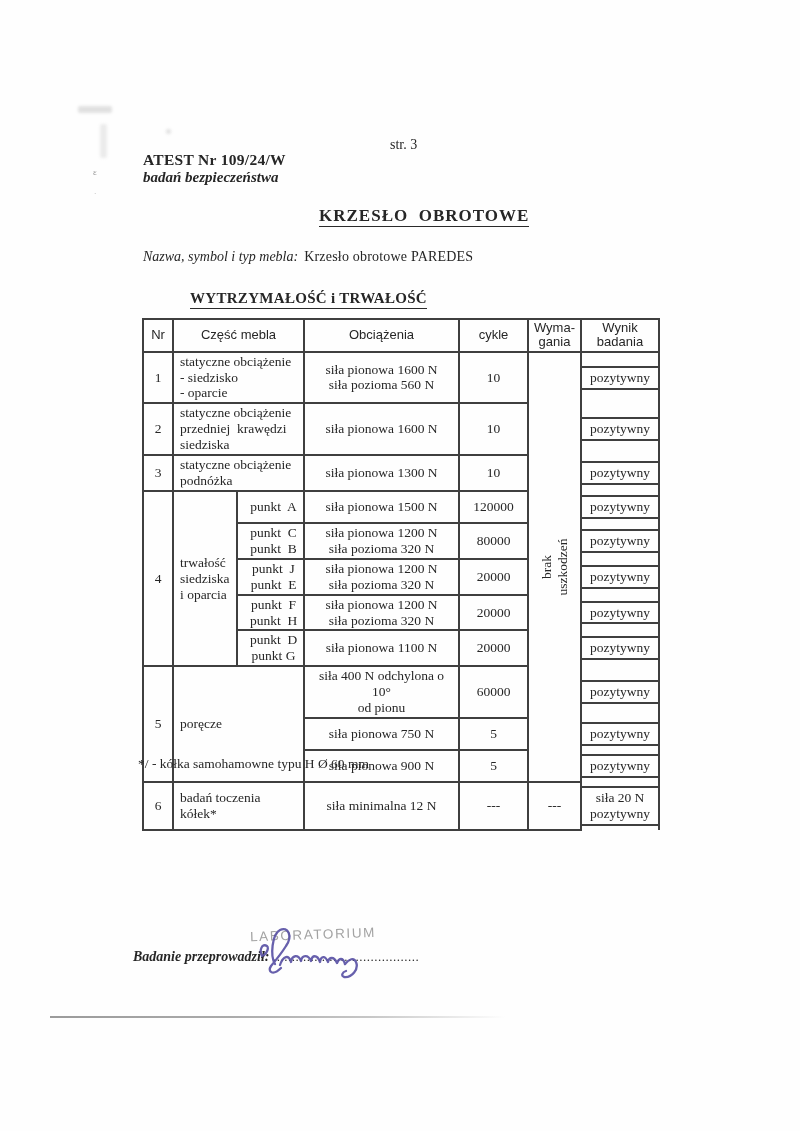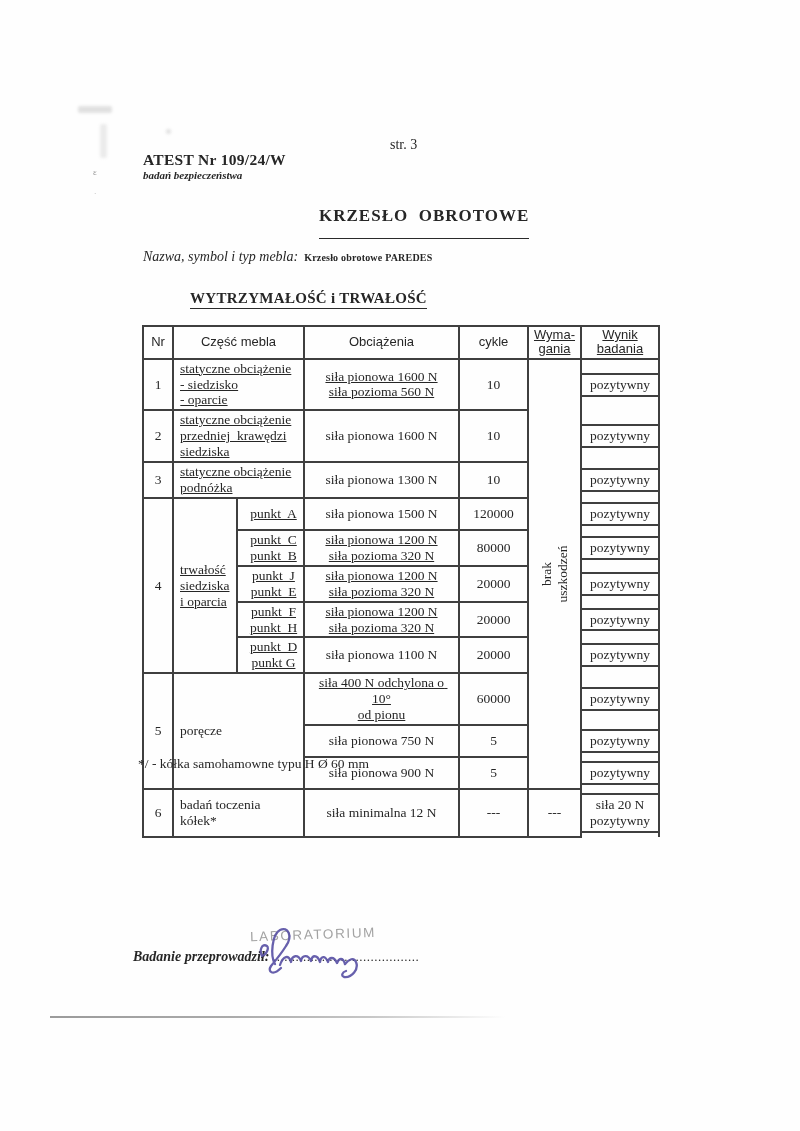--- a/index.html
+++ b/index.html
@@ -1,48 +1,48 @@
 <!DOCTYPE html>
 <html><head>
 <meta charset="utf-8">
 <style>
   html,body { margin:0; padding:0; background:#ffffff; }
   .page {
     position:relative; width:800px; height:1131px; background:#fefefe;
     font-family:"Liberation Serif", serif; color:#262626; overflow:hidden;
   }
   .abs { position:absolute; }
-  .pre { white-space:pre-wrap;text-decoration:underline; }
+  .pre { white-space:pre-wrap; }
 
   
   .smudge { position:absolute; background:#c9c9c9; opacity:.55; filter:blur(1.5px); border-radius:2px; }
   .mark   { position:absolute; color:#9a9a9a; font-size:9px; }
   .scan-edge {
     position:absolute; left:50px; top:1016px; width:455px; height:2px;
     background:linear-gradient(to right,#9b9b9b 0%, #ababab 40%, #c6c6c6 70%, rgba(210,210,210,0) 100%);
   }
 
   
   .page-num { left:390px; top:137px; font-size:14px; }
   .atest-nr  { left:143px; top:151px; font-size:15.5px; font-weight:bold; letter-spacing:.3px; }
-  .atest-sub { left:143px; top:169px; font-size:11px; font-weight:bold; font-style:italic;text-align:right; }
+  .atest-sub { left:143px; top:169px; font-size:15px; font-weight:bold; font-style:italic;text-align:right; }
   .doc-title {
     left:319px; top:206px; font-size:17px; font-weight:bold; letter-spacing:1px;
-    white-space:pre; border-bottom:1.6px solid #2a2a2a; padding-bottom:12px;
+    white-space:pre; border-bottom:1.6px solid #2a2a2a; padding-bottom:0;
   }
   .furniture-line { left:143px; top:249px; font-size:14px; }
   .furniture-label { font-style:italic; }
-  .furniture-value { font-weight:bold; font-size:10px; margin-left:6px; letter-spacing:.2px;margin-top:9px; }
+  .furniture-value { font-weight:normal; font-size:14px; margin-left:6px; letter-spacing:.2px;margin-top:9px; }
   .section-heading {
     left:143px; top:290px; font-size:15px; font-weight:bold; letter-spacing:.3px;
     border-bottom:1.6px solid #2a2a2a; padding-bottom:1px;margin-left:47px;
   }
 
   
-  .tbl-wrap { left:142px; top:325px; }
+  .tbl-wrap { left:142px; top:318px; }
   table { border-collapse:collapse; table-layout:fixed; }
   td, th { border:2px solid #3f3f3f; padding:1px 3px; vertical-align:middle; overflow:hidden; }
   th {
     font-family:"Liberation Sans", sans-serif; font-weight:normal; font-size:13px;
     text-align:center; line-height:1.1;
   }
   td { font-size:13.5px; line-height:1.18; }
   .c { text-align:center; }
   .part { text-align:left; padding-left:6px;border-radius:15px; }
   .pt { text-align:center; padding-left:9px;margin-left:35px; }

